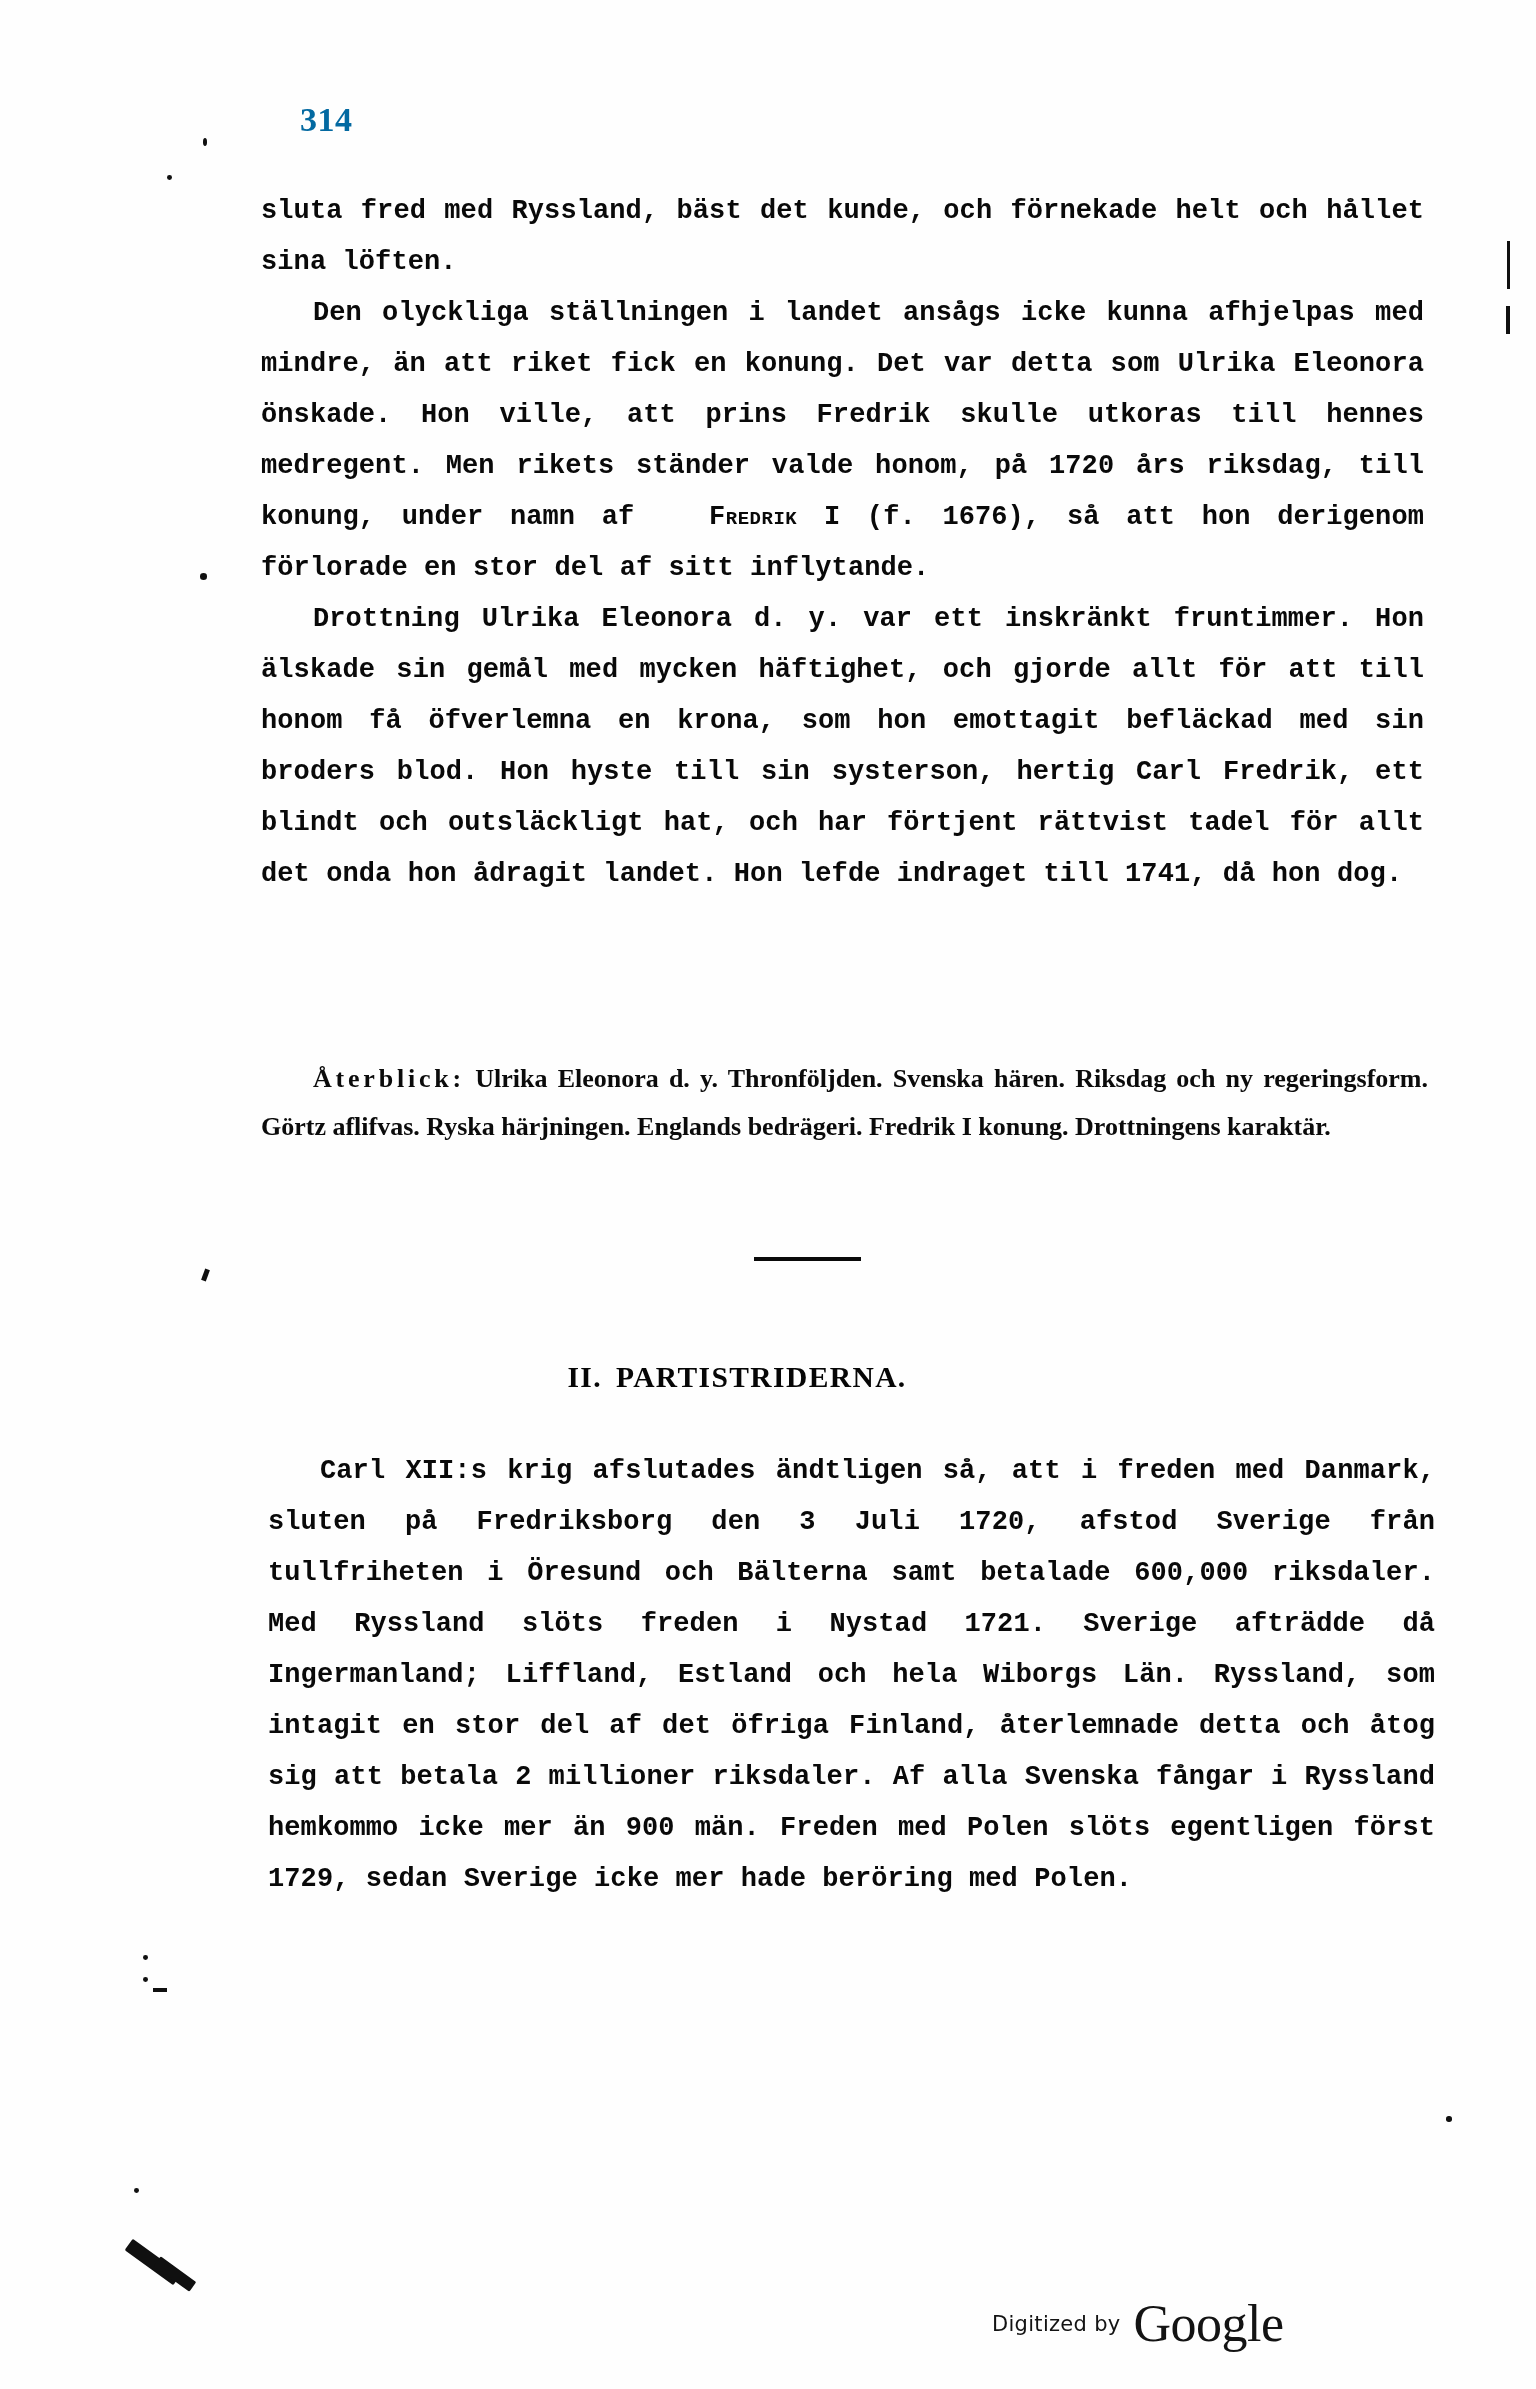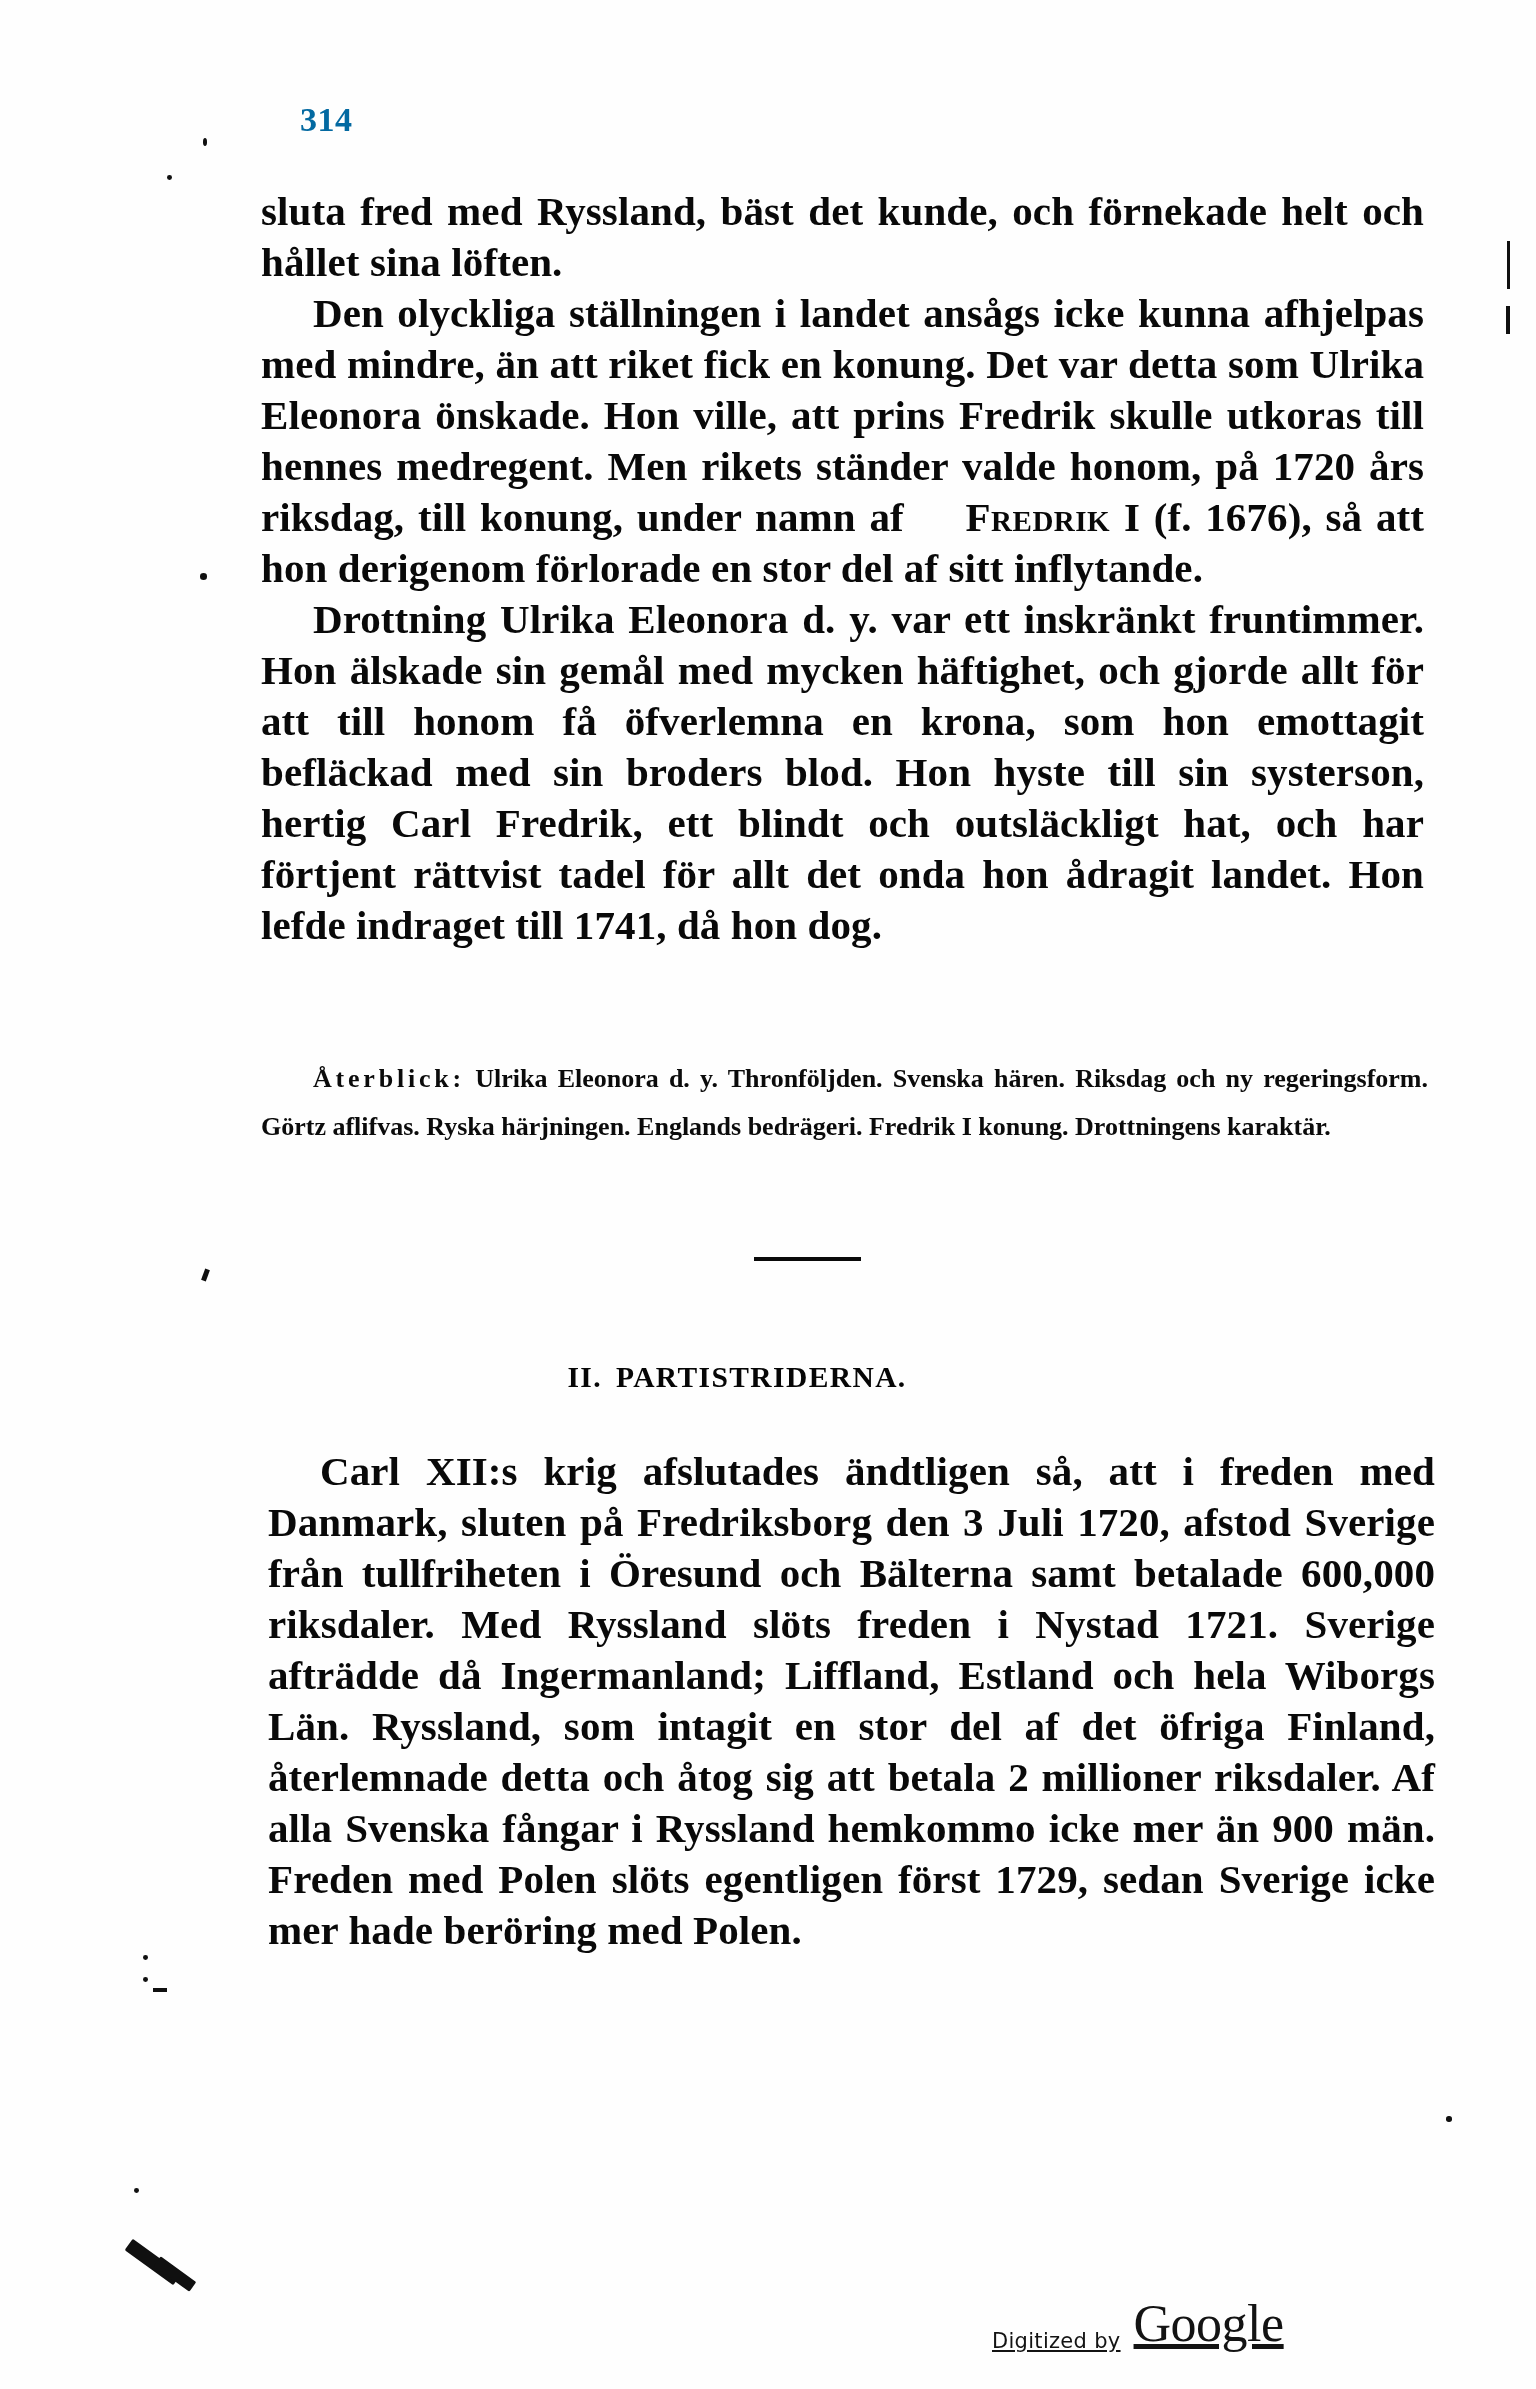--- a/index.html
+++ b/index.html
@@ -32,27 +32,28 @@
   
   .text-column {
     position: absolute;
     left: 261px;
     top: 186px;
     width: 1163px;
   }
 
   p.body-par {
     margin: 0 0 0 0;
-    font-size: 41px;
+    font-size: 27px;
     line-height: 51px;
     text-align: justify;
     text-indent: 52px;
     font-weight: 600;
     letter-spacing: 0.1px;
     color: #090909;
+    font-family: Liberation Mono, monospace;
     -webkit-font-smoothing: none;
   }
 
   p.body-par.no-indent {
     text-indent: 0;
   }
 
   .smallcaps {
     font-variant: small-caps;
     font-weight: 700;
@@ -111,23 +112,22 @@
     top: 1446px;
     width: 1167px;
   }
 
   
   .watermark {
     position: absolute;
     left: 992px;
     top: 2294px;
     display: flex;
-    align-items: flex-end;
+    align-items: center;
     color: #131313;
-    text-decoration: underline;
   }
   .watermark .digitized {
     font-family: "DejaVu Sans", "Liberation Sans", sans-serif;
     font-size: 21px;
     letter-spacing: 0.3px;
   }
   .watermark .google {
     font-family: "Liberation Serif", "DejaVu Serif", serif;
     font-size: 52px;
     margin-left: 13px;

